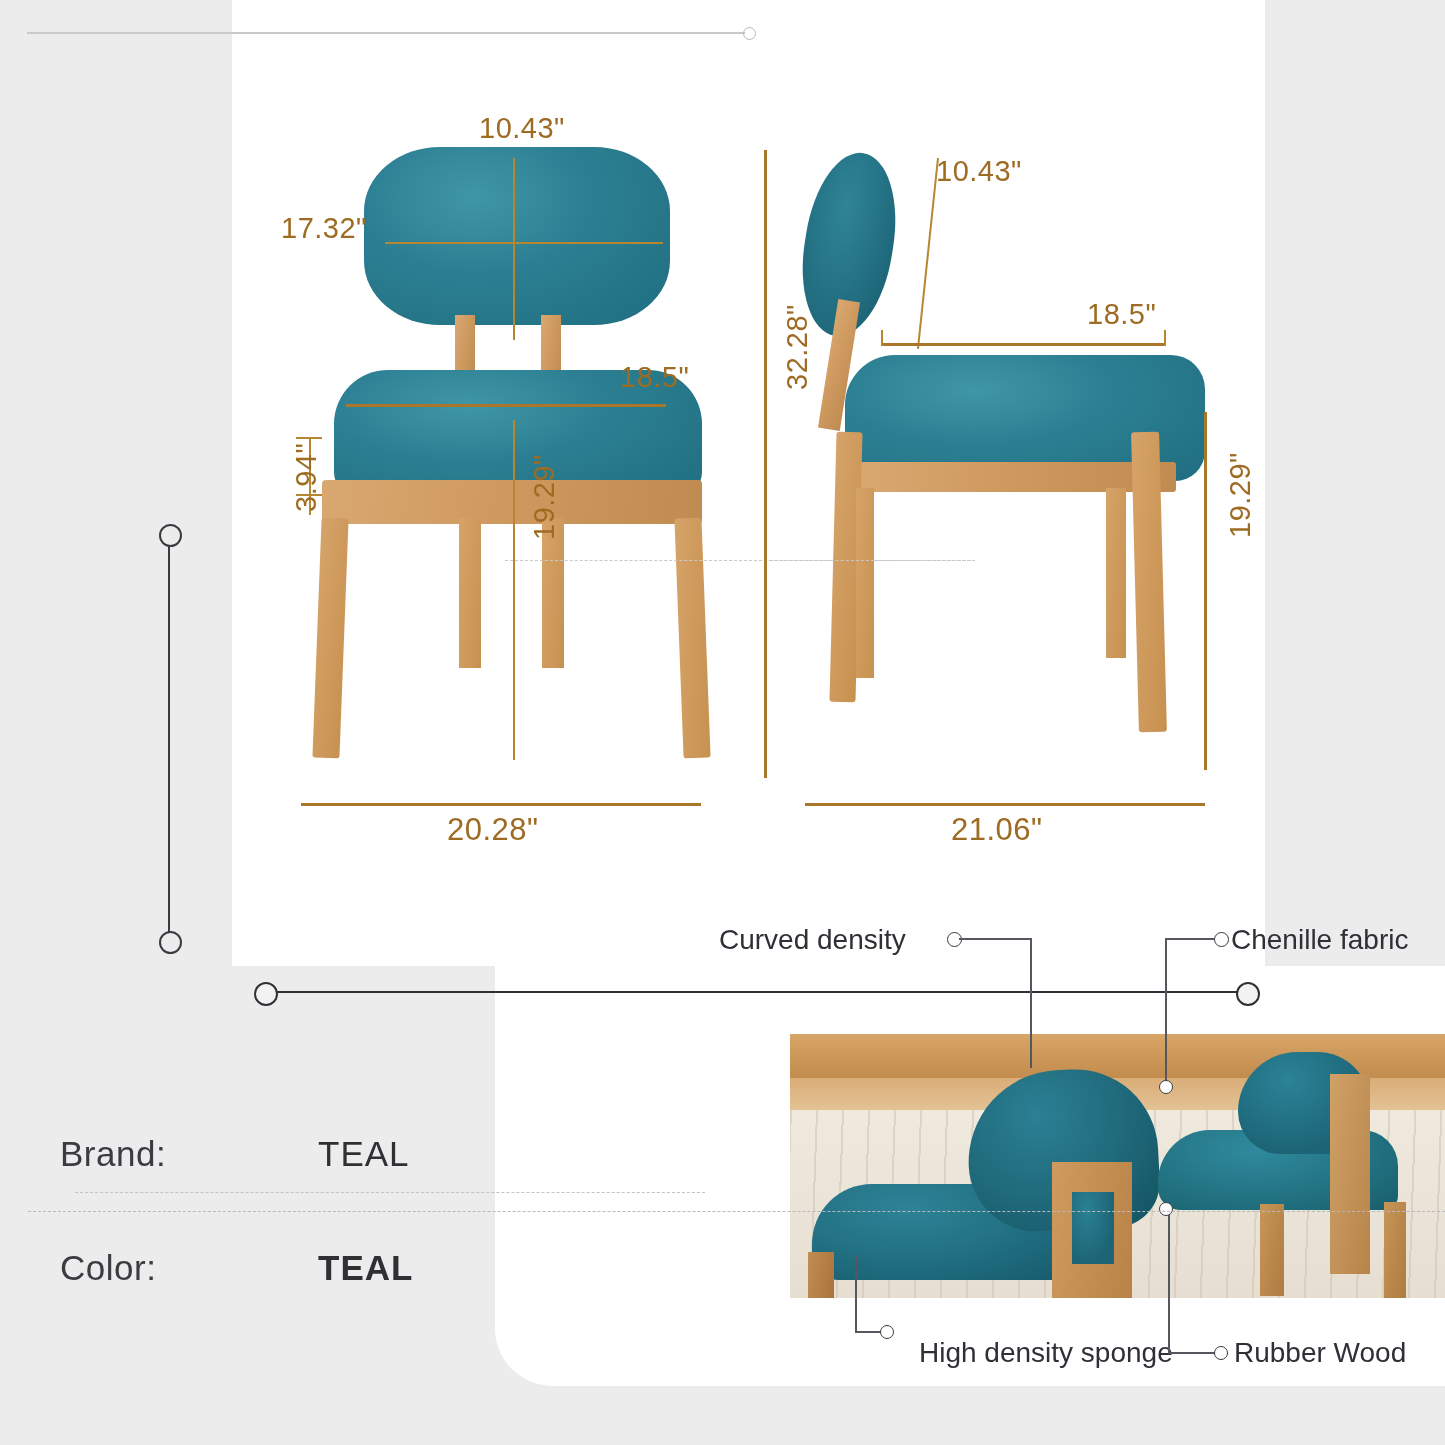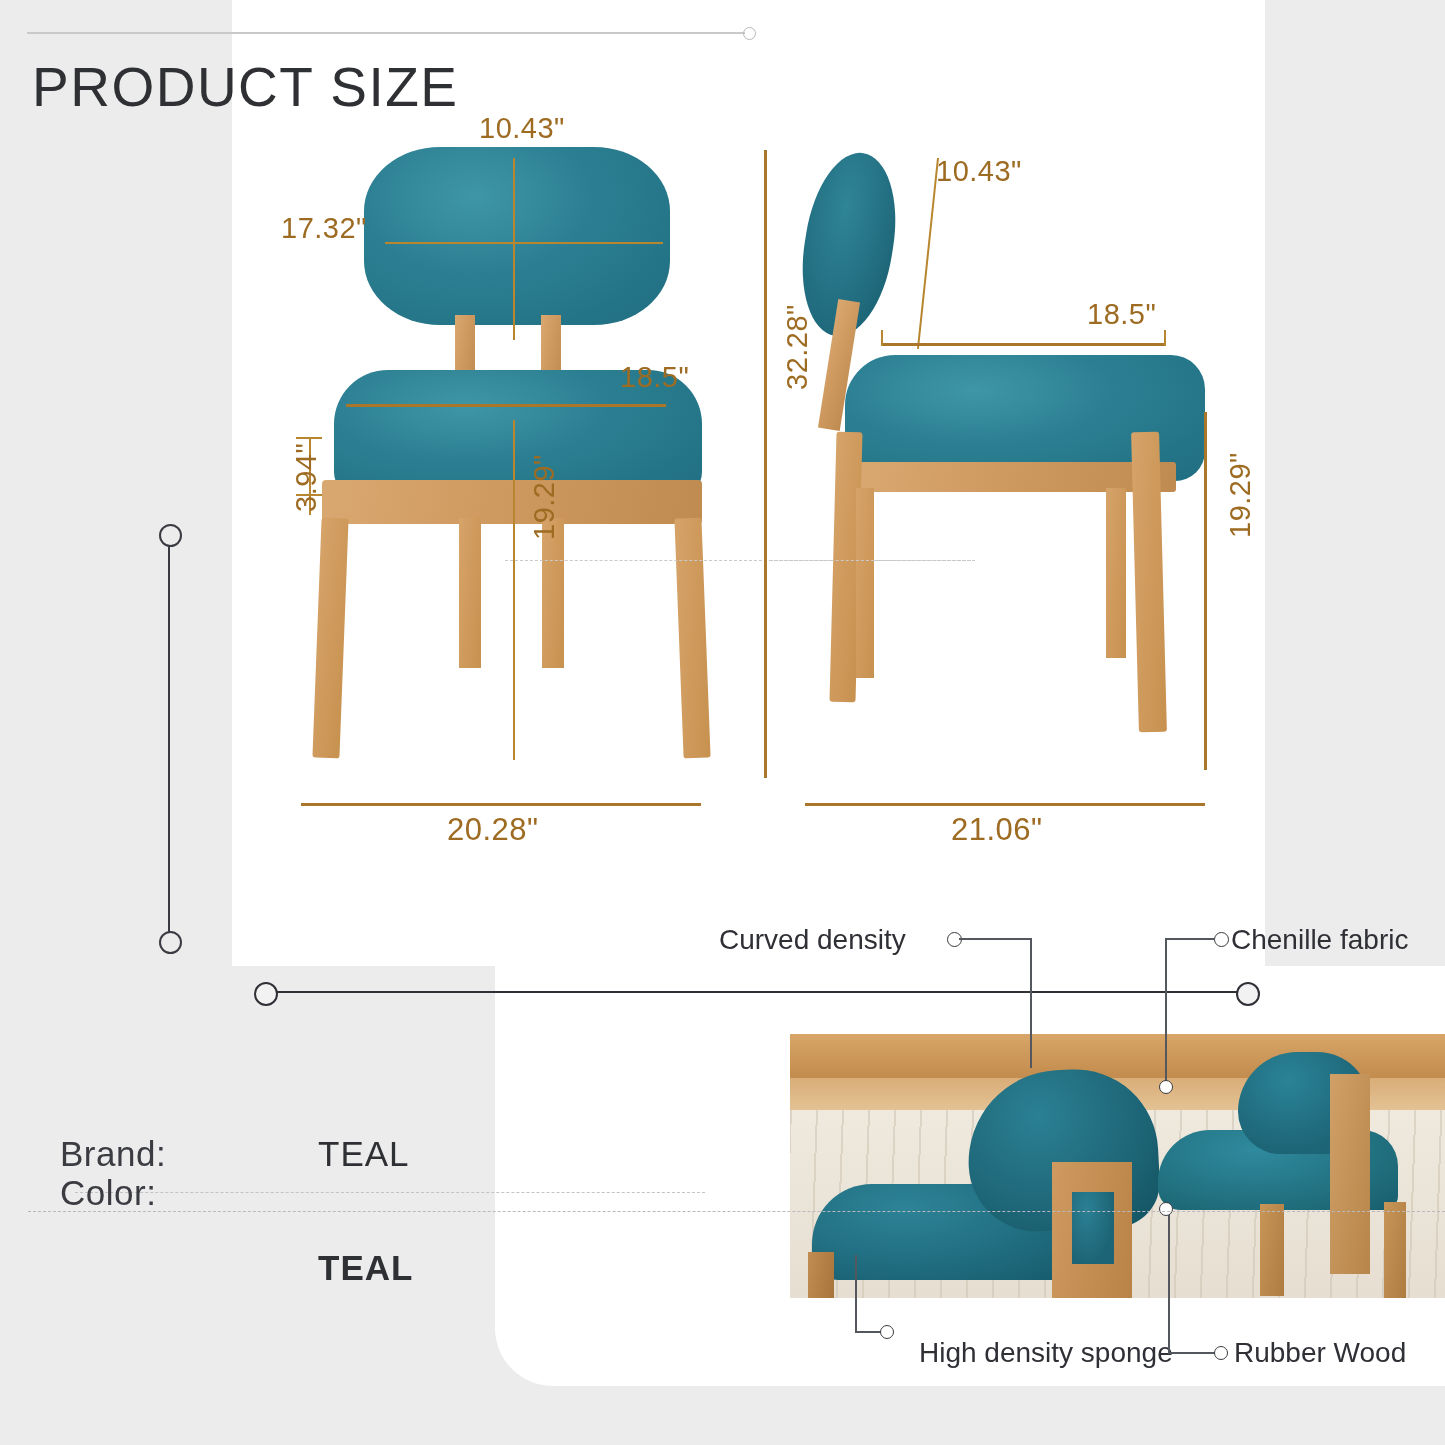--- a/index.html
+++ b/index.html
@@ -182,21 +182,20 @@
 <body>
 
 <div class="stage">
 
   <div class="panel-white-main"></div>
   <div class="panel-white-bottom"></div>
 
   <div class="top-rule"></div>
   <div class="top-rule-dot"></div>
 
-  <div class="page-title">PRODUCT SIZE</div>
 
   <div class="lv-line"></div>
   <div class="lv-dot top"></div>
   <div class="lv-dot bot"></div>
 
   <div class="lh-line"></div>
   <div class="lh-dot l"></div>
   <div class="lh-dot r"></div>
 
   <div class="chair wood teal-pad" id="front-backrest"></div>
@@ -293,16 +292,16 @@
   <div class="callout-label" style="left:1234px;top:1337px;">Rubber Wood</div>
   <div class="cline-v" style="left:1168px;top:1208px;height:145px;"></div>
   <div class="cline-h" style="left:1168px;top:1352px;width:52px;"></div>
   <div class="cdot" style="left:1214px;top:1346px;"></div>
   <div class="cdot" style="left:1159px;top:1202px;"></div>
 
   <div class="spec-label" style="left:60px;top:1134px;">Brand:</div>
   <div class="spec-value" style="left:318px;top:1134px;">TEAL</div>
   <div class="spec-rule-a"></div>
   <div class="spec-rule-b"></div>
-  <div class="spec-label" style="left:60px;top:1173px;">Color:</div>
+  <div class="spec-label" style="left:60px;top:1248px;">Color:</div>
   <div class="spec-value" style="left:318px;top:1248px;font-weight:bold;">TEAL</div>
 
 </div>
 
 </body></html>

